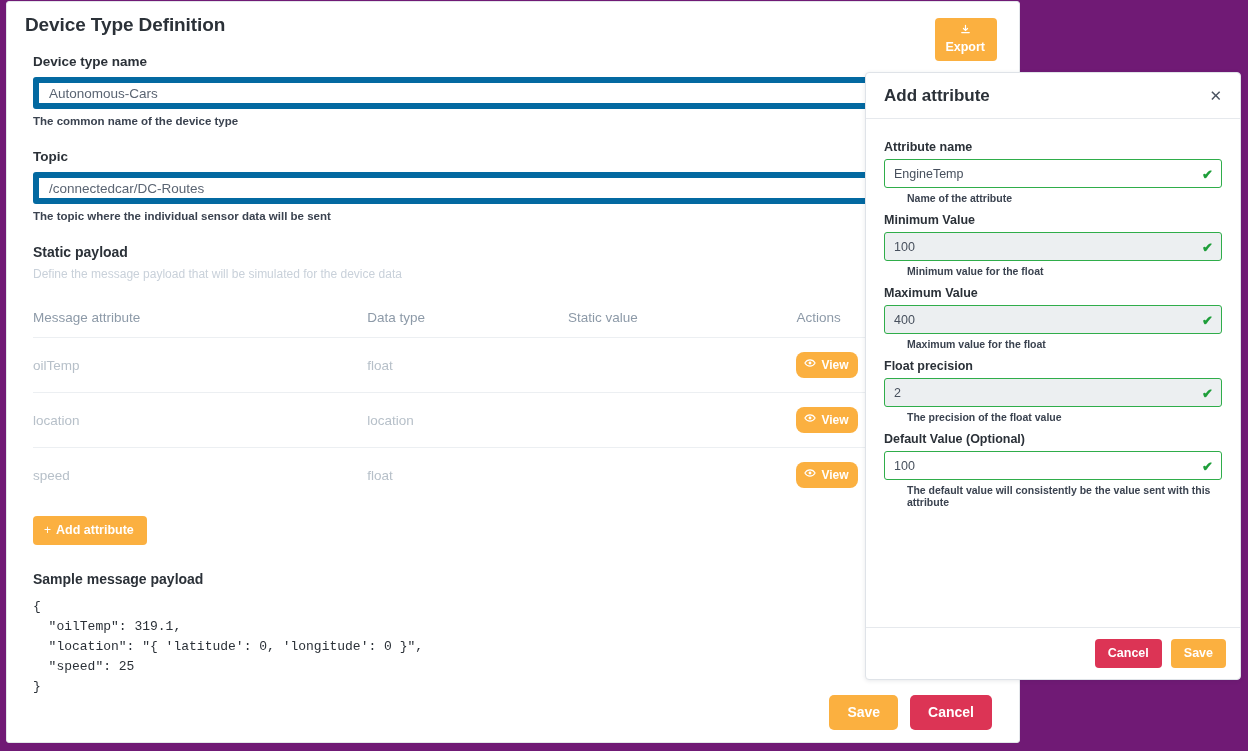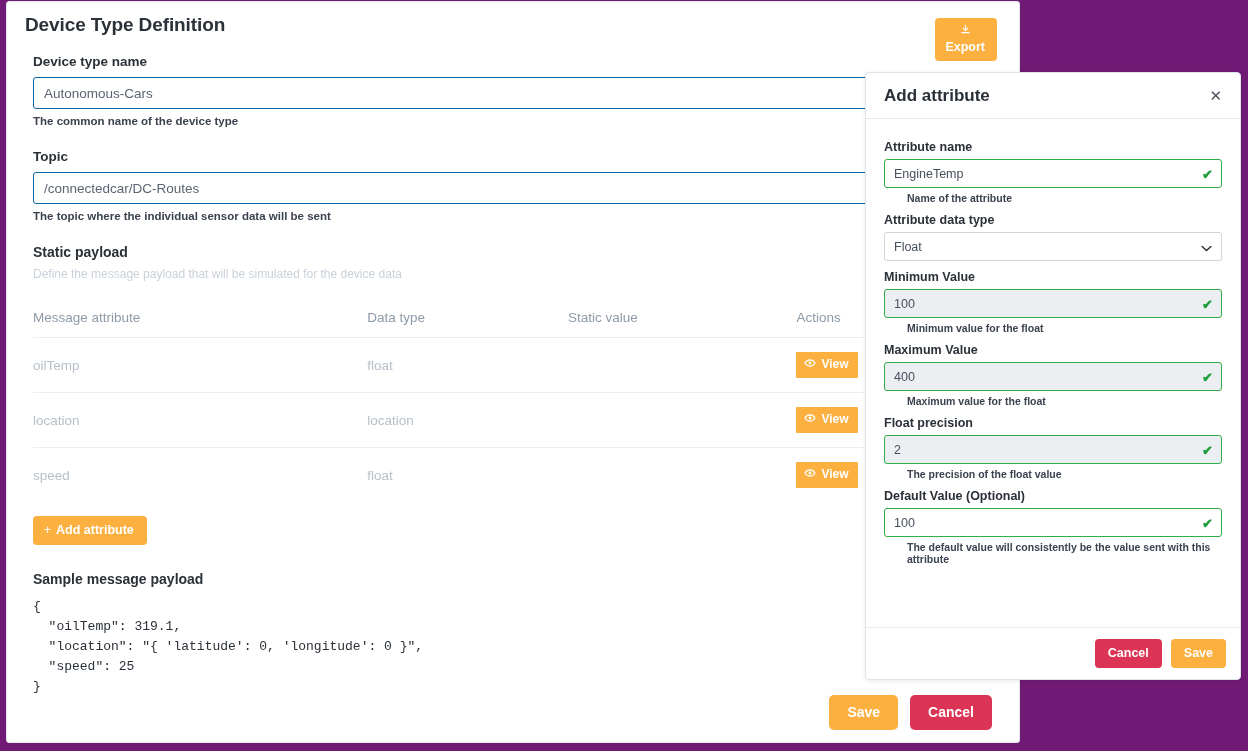--- a/index.html
+++ b/index.html
@@ -42,21 +42,21 @@
   .export-btn .ic { display: inline-flex; }
 
   .card-body { padding: 18px 22px 0 26px; }
 
   .field-label {
     font-size: 13.5px; font-weight: bold; color: #2b3138;
     margin-bottom: 8px;
   }
   .text-input {
     width: 100%; height: 32px;
-    border: 1px solid #0369a1; border-radius: 3px;
+    border: 6px solid #0369a1; border-radius: 3px;
     background: #fff;
     padding: 0 10px;
     font-size: 13.5px; color: #5a6472;
     font-family: "Liberation Sans", sans-serif;
   }
   .help-text {
     margin-top: 6px; font-size: 11.5px; font-weight: bold; color: #3b4350;
   }
   .block-gap { height: 22px; }
 
@@ -78,24 +78,24 @@
     font-size: 13.5px; color: #b7c0c9;
     padding: 14px 0 14px 0; height: 46px; vertical-align: middle;
   }
   .col-attr { width: 300px; }
   .col-type { width: 180px; }
   .col-static { width: 205px; }
   .col-actions { width: 180px; }
   td.actions-cell { text-align: left; }
   .act-wrap { display: flex; gap: 10px; justify-content: flex-start; }
   .btn-sm {
-    border: none; border-radius: 1px; color: #fff;
+    border: none; border-radius: 8px; color: #fff;
     font-size: 12px; font-weight: bold;
     padding: 5px 9px 6px 8px;
-    display: inline-flex; gap: 5px;
+    display: inline-flex; align-items: center; gap: 5px;
     cursor: pointer;
     font-family: "Liberation Sans", sans-serif;
   }
   .btn-view { background: #fbb040; }
   .btn-del { background: #dc3455; }
 
   .add-attr-btn {
     margin-top: 14px;
     background: #fbb040; color: #fff; border: none; border-radius: 4px;
     font-size: 12.5px; font-weight: bold;
@@ -374,33 +374,20 @@
 
       <div>
         <div class="m-label">Attribute name</div>
         <div class="m-field">
           <input class="m-input valid" type="text" value="EngineTemp" style="">
           <span class="tick">✔</span>
         </div>
         <div class="m-help">Name of the attribute</div>
       </div>
 
-      <div>
-        <div class="m-label">Attribute data type</div>
-        <div class="sel-wrap">
-          <select class="m-select">
-            <option>Float</option>
-          </select>
-          <span class="sel-chev">
-            <svg width="11" height="7" viewBox="0 0 12 8" fill="none" stroke="#2b3138" stroke-width="1.6" stroke-linecap="round">
-              <path d="M1 1.6l5 4.6 5-4.6"></path>
-            </svg>
-          </span>
-        </div>
-      </div>
 
       <div>
         <div class="m-label">Minimum Value</div>
         <div class="m-field">
           <input class="m-input valid-filled" type="text" value="100" style="">
           <span class="tick">✔</span>
         </div>
         <div class="m-help">Minimum value for the float</div>
       </div>
 

